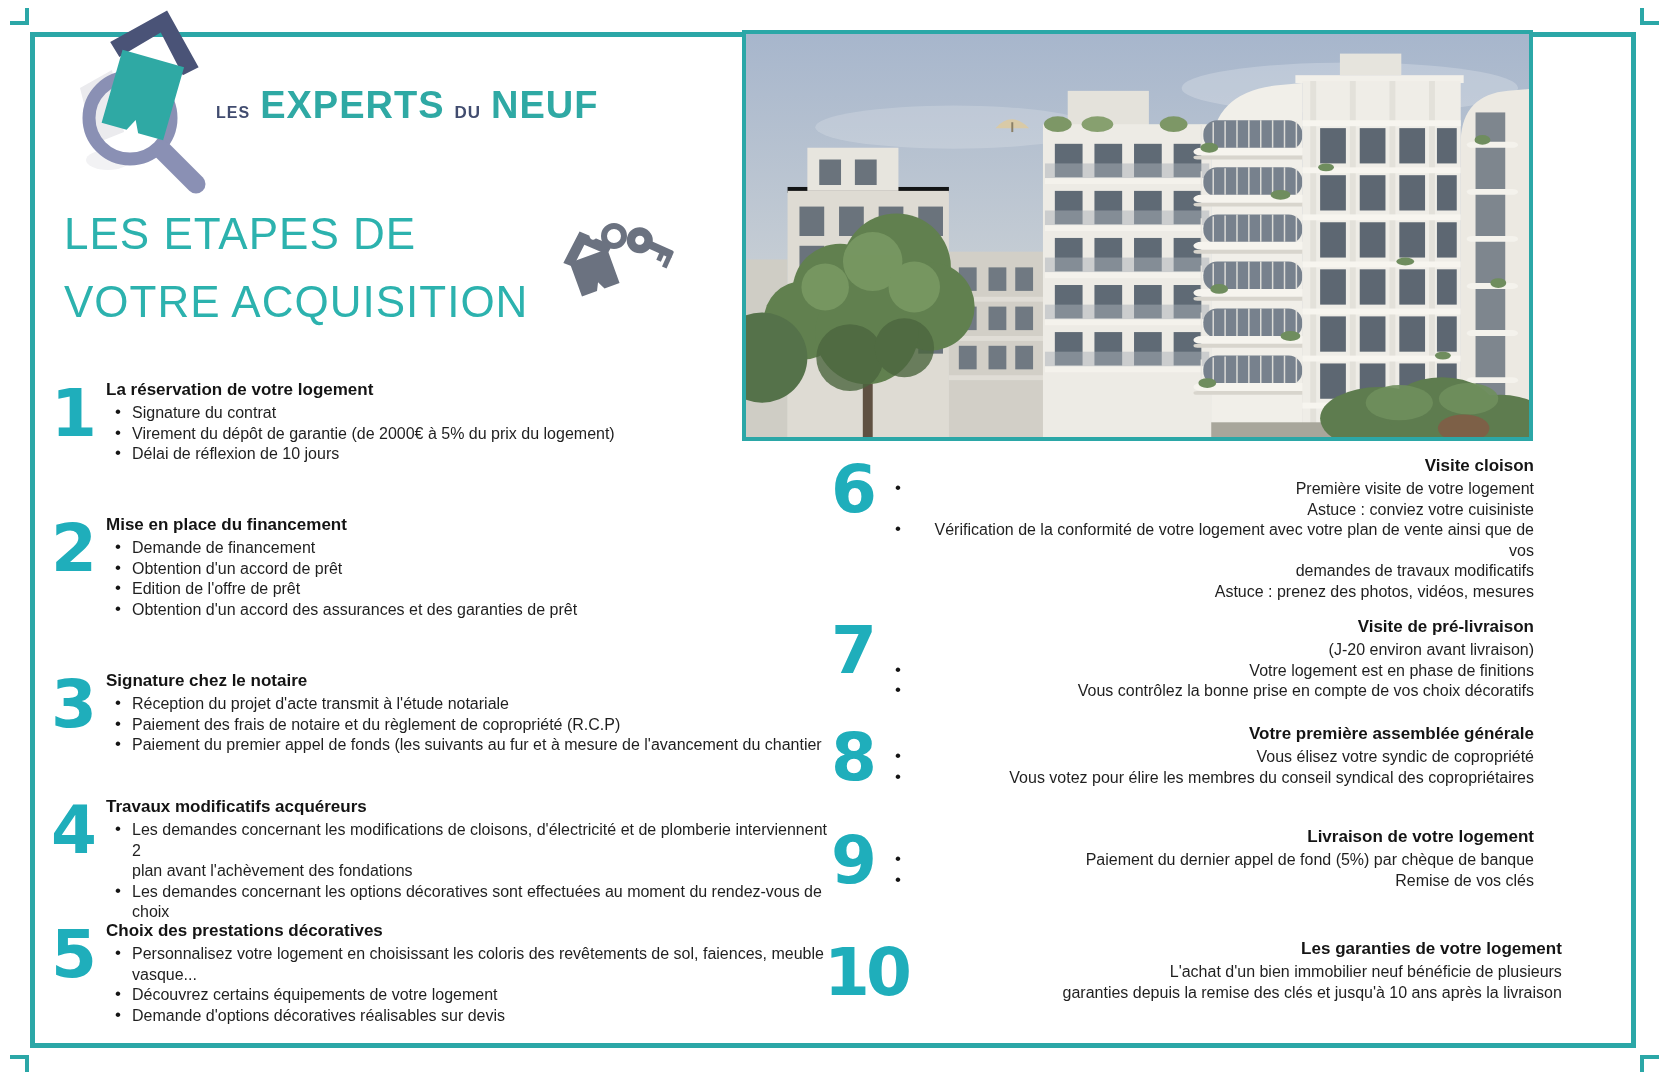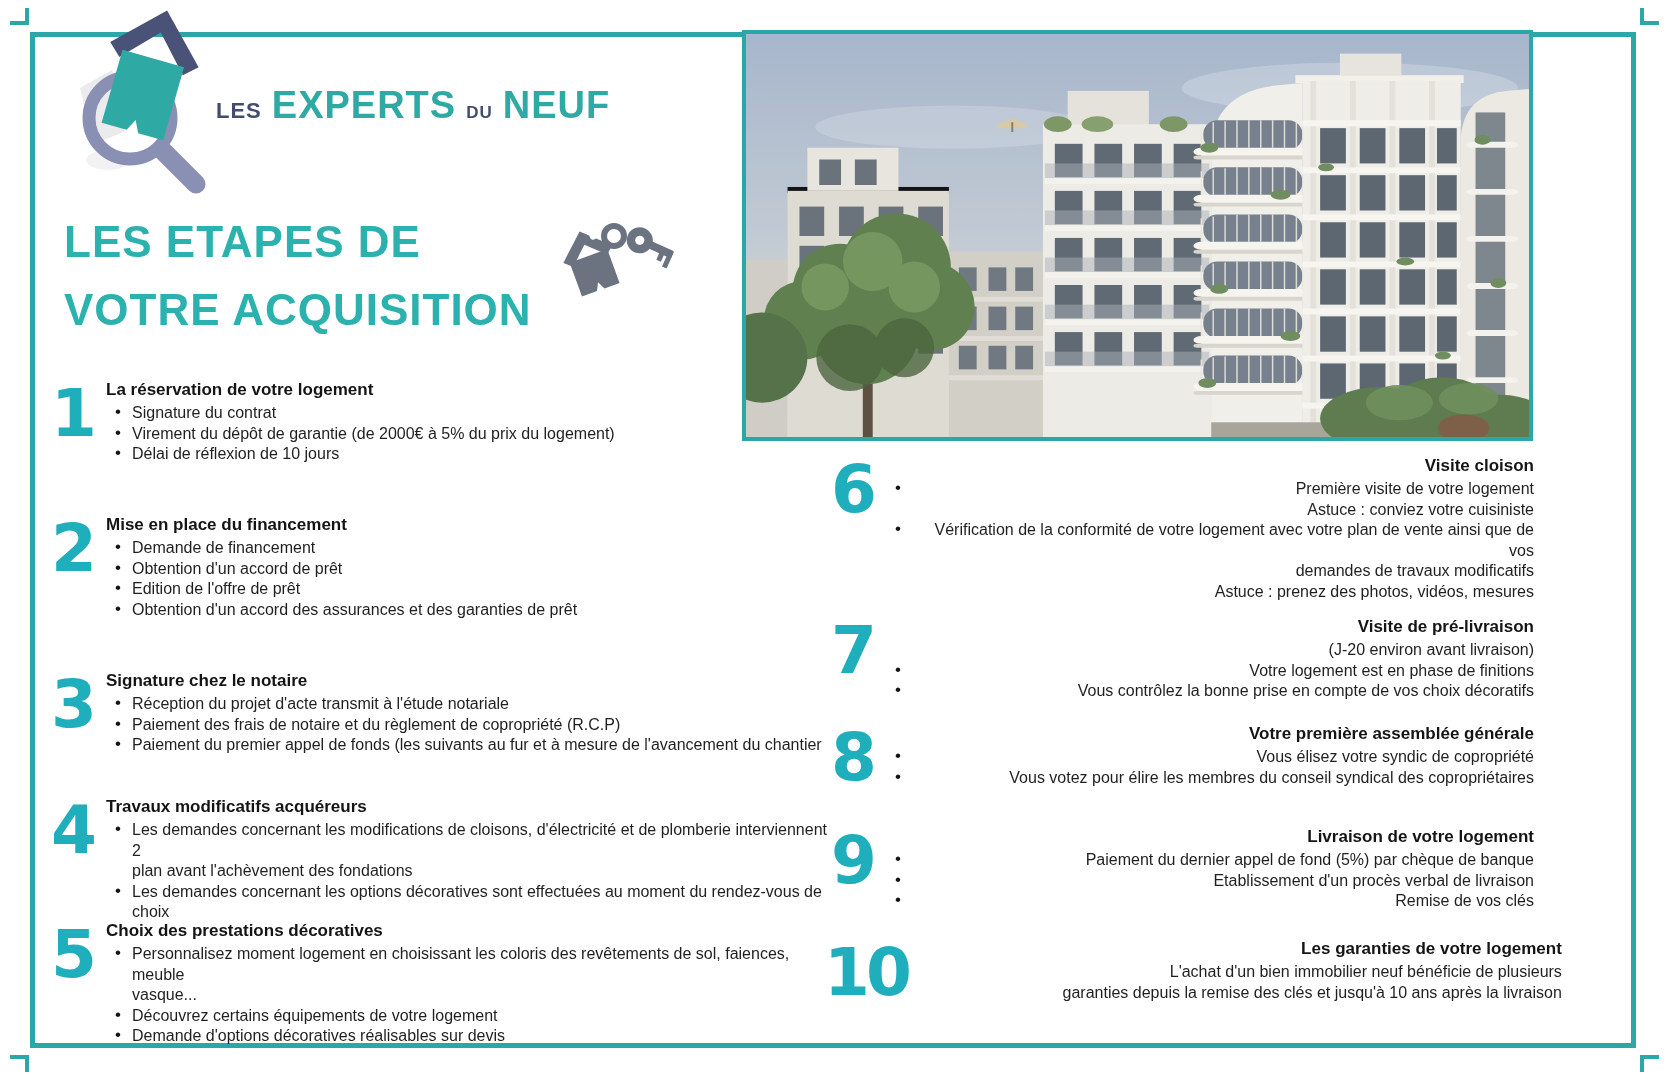--- a/index.html
+++ b/index.html
@@ -18,28 +18,28 @@
   .frame{
     position:absolute; left:30px; top:32px; width:1606px; height:1016px;
     border:5px solid var(--frame-teal); box-sizing:border-box;
   }
   
   .logo-icon{position:absolute; left:72px; top:0px; width:148px; height:198px;}
   .logo-text{
     position:absolute; left:216px; top:84px;
     display:flex; align-items:baseline; gap:10px; white-space:nowrap;
   }
-  .logo-les {font-size:22px; font-weight:700; color:var(--logo-navy); letter-spacing:1px;}
+  .logo-les {font-size:16px; font-weight:700; color:var(--logo-navy); letter-spacing:1px;}
   .logo-experts{font-size:38px; font-weight:700; color:var(--logo-teal); letter-spacing:1px;}
   .logo-du  {font-size:17px; font-weight:700; color:var(--logo-navy); letter-spacing:1px;}
   .logo-neuf{font-size:38px; font-weight:700; color:var(--logo-teal); letter-spacing:1px;}
   
   .main-title{
-    position:absolute; left:64px; top:208px;
-    font-size:44px; line-height:68px; font-weight:700;
+    position:absolute; left:64px; top:200px;
+    font-size:44px; line-height:68px; font-weight:400;
     color:var(--title-teal); letter-spacing:1px;
   }
   .keys-icon{position:absolute; left:556px; top:216px; width:118px; height:86px;}
   
   .photo{
     position:absolute; left:742px; top:30px; width:791px; height:411px;
     border:4px solid var(--frame-teal); box-sizing:border-box; overflow:hidden;
   }
   .photo svg{display:block; width:100%; height:100%;}
   
@@ -427,21 +427,21 @@
           <li class="note">plan avant l'achèvement des fondations</li>
           <li class="bullet">Les demandes concernant les options décoratives sont effectuées au moment du rendez-vous de choix</li>
         </ul>
       </div>
     </div>
     <div class="step step-5 left">
       <div class="step-num">5</div>
       <div class="step-body">
         <div class="step-title">Choix des prestations décoratives</div>
         <ul class="step-items">
-          <li class="bullet">Personnalisez moment logement en choisissant les coloris des revêtements de sol, faiences, meuble</li>
+          <li class="bullet">Personnalisez votre logement en choisissant les coloris des revêtements de sol, faiences, meuble</li>
           <li class="note">vasque...</li>
           <li class="bullet">Découvrez certains équipements de votre logement</li>
           <li class="bullet">Demande d'options décoratives réalisables sur devis</li>
         </ul>
       </div>
     </div>
     <div class="step step-6 right">
       <div class="step-num">6</div>
       <div class="step-body">
         <div class="step-title">Visite cloison</div>
@@ -474,21 +474,20 @@
           <li class="bullet">Vous votez pour élire les membres du conseil syndical des copropriétaires</li>
         </ul>
       </div>
     </div>
     <div class="step step-9 right">
       <div class="step-num">9</div>
       <div class="step-body">
         <div class="step-title">Livraison de votre logement</div>
         <ul class="step-items">
           <li class="bullet">Paiement du dernier appel de fond (5%) par chèque de banque</li>
-          <li class="bullet">Etablissement d'un procès verbal de livraison</li>
           <li class="bullet">Remise de vos clés</li>
         </ul>
       </div>
     </div>
     <div class="step step-10 right">
       <div class="step-num">10</div>
       <div class="step-body">
         <div class="step-title">Les garanties de votre logement</div>
         <ul class="step-items">
           <li class="note">L'achat d'un bien immobilier neuf bénéficie de plusieurs</li>

